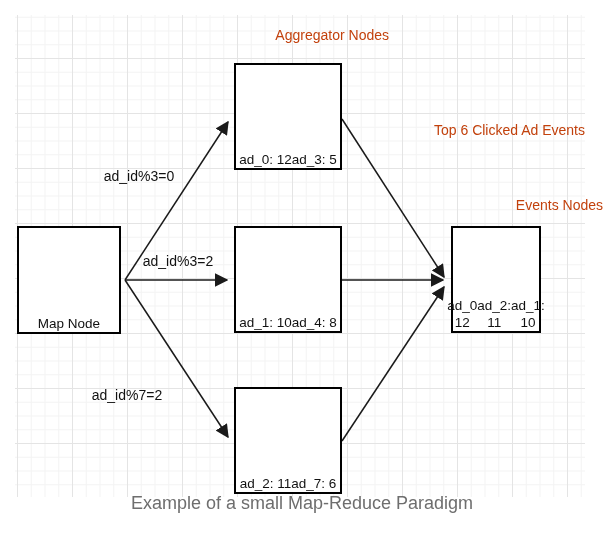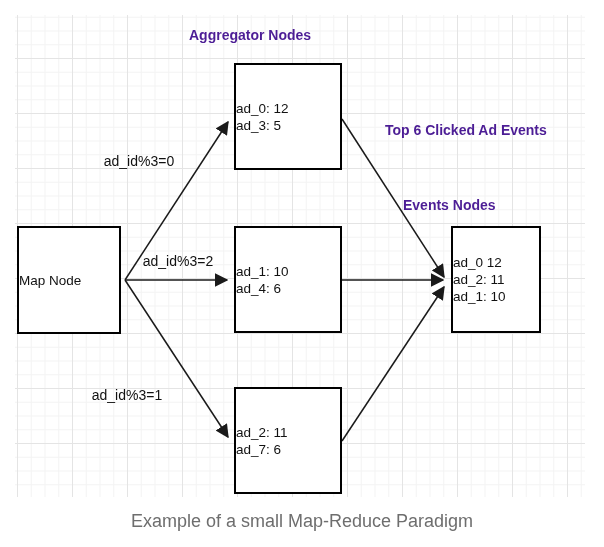--- a/index.html
+++ b/index.html
@@ -17,43 +17,43 @@
       linear-gradient(to bottom, var(--grid-major,#e4e4e4) 1px, transparent 1px),
       linear-gradient(to right, var(--grid-minor,#f3f3f3) 1px, transparent 1px),
       linear-gradient(to bottom, var(--grid-minor,#f3f3f3) 1px, transparent 1px);
     background-size:55px 55px,55px 55px,13.75px 13.75px,13.75px 13.75px;
     background-position:2px 43px,2px 43px,2px 43px,2px 43px;
   }
   .node{
     position:absolute;box-sizing:border-box;
     border:2px solid var(--node-border,#000000);
     background:var(--node-fill,#ffffff);
-    display:flex;flex-direction:column;align-items:flex-start;justify-content:center;
+    display:flex;flex-direction:row;align-items:flex-end;justify-content:center;
     font-size:13.5px;line-height:17px;text-align:center;
   }
   .node-map{left:17px;top:226px;width:104px;height:108px;}
   .node-agg0{left:234px;top:63px;width:108px;height:107px;}
   .node-agg1{left:234px;top:226px;width:108px;height:107px;}
   .node-agg2{left:234px;top:387px;width:108px;height:107px;}
   .node-reduce{left:451px;top:226px;width:90px;height:107px;}
   .diagram-label{
-    position:absolute;font-size:14px;line-height:16px;text-align:left;width:200px;
-    color:#4c1d95;white-space:nowrap;font-weight:bold;
+    position:absolute;font-size:14px;line-height:16px;text-align:right;width:200px;
+    color:#c2410c;white-space:nowrap;
   }
   .lbl-aggregator{left:189px;top:27px;}
   .lbl-top3{left:385px;top:122px;}
   .lbl-reduce{left:403px;top:197px;}
   .edge-label{position:absolute;font-size:14px;width:150px;text-align:center;white-space:nowrap;}
-  .lbl-mod0{left:64px;top:153px;}
+  .lbl-mod0{left:64px;top:168px;}
   .lbl-mod1{left:103px;top:253px;}
   .lbl-mod2{left:52px;top:387px;}
   .arrow-layer{position:absolute;left:0;top:0;width:604px;height:547px;pointer-events:none;}
   .arrow-layer line{stroke:var(--arrow-color,#1a1a1a);stroke-width:1.5;}
   .caption{
-    position:absolute;left:0;top:511px;width:604px;text-align:center;
+    position:absolute;left:0;top:493px;width:604px;text-align:center;
     font-size:18px;color:var(--caption-color,#6e6e6e);
   }
 </style>
 </head>
 <body>
 
 <div class="grid-canvas"></div>
 
 <svg class="arrow-layer" viewBox="0 0 604 547" xmlns="http://www.w3.org/2000/svg">
   <defs>
@@ -68,34 +68,34 @@
   <line x1="342" y1="280" x2="443" y2="280" marker-end="url(#ah)"></line>
   <line x1="342" y1="441" x2="444" y2="287" marker-end="url(#ah)"></line>
 </svg>
 
 <div class="diagram-label lbl-aggregator">Aggregator Nodes</div>
 <div class="diagram-label lbl-top3">Top 6 Clicked Ad Events</div>
 <div class="diagram-label lbl-reduce">Events Nodes</div>
 
 <div class="edge-label lbl-mod0">ad_id%3=0</div>
 <div class="edge-label lbl-mod1">ad_id%3=2</div>
-<div class="edge-label lbl-mod2">ad_id%3=1</div>
+<div class="edge-label lbl-mod2">ad_id%7=2</div>
 
 <div class="node node-map">
   <span>Map Node</span>
 </div>
 
 <div class="node node-agg0">
   <span>ad_0: 12</span>
   <span>ad_3: 5</span>
 </div>
 
 <div class="node node-agg1">
   <span>ad_1: 10</span>
-  <span>ad_4: 6</span>
+  <span>ad_4: 8</span>
 </div>
 
 <div class="node node-agg2">
   <span>ad_2: 11</span>
   <span>ad_7: 6</span>
 </div>
 
 <div class="node node-reduce">
   <span>ad_0 12</span>
   <span>ad_2: 11</span>

